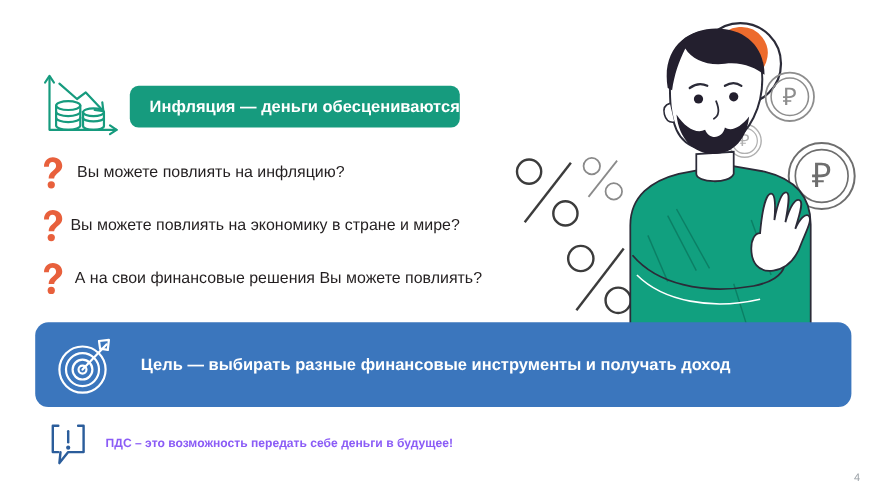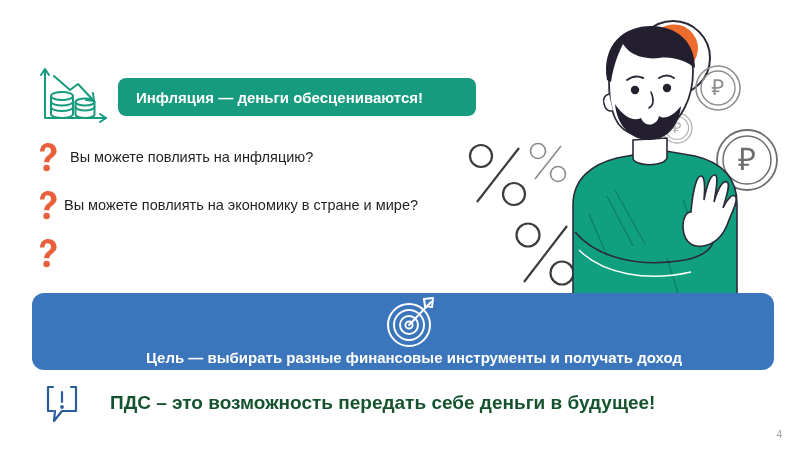--- a/index.html
+++ b/index.html
@@ -58,21 +58,21 @@
     width: 74px;
     height: 58px;
     z-index: 8;
   }
 
   
   #inflation-banner {
     position: absolute;
     left: 118px;
     top: 78px;
-    width: 358px;
+    width: 300px;
     height: 38px;
     background: #169B7E;
     border-radius: 8px;
     display: flex;
     align-items: center;
     z-index: 9;
   }
   #inflation-banner .banner-text {
     color: #ffffff;
     font-size: 15px;
@@ -112,21 +112,20 @@
     position: absolute;
     left: 32px;
     top: 293px;
     width: 742px;
     height: 77px;
     background: #3b76bd;
     border-radius: 12px;
     display: flex;
     align-items: center;
     z-index: 10;
-    flex-direction: column;
   }
   #goal-icon {
     width: 56px;
     height: 56px;
     flex: none;
     margin-left: 18px;
   }
   #goal-banner .goal-text {
     color: #ffffff;
     font-size: 15px;
@@ -143,24 +142,24 @@
     display: flex;
     align-items: center;
     z-index: 10;
   }
   #pds-icon {
     width: 40px;
     height: 42px;
     flex: none;
   }
   #pds-row .pds-text {
-    font-size: 19px;
+    font-size: 11px;
     font-weight: bold;
-    color: #14532d;
-    margin-left: 28px;
+    color: #8b5cf6;
+    margin-left: 14px;
     white-space: nowrap;
   }
 
   
   #page-number {
     position: absolute;
     right: 18px;
     bottom: 10px;
     font-size: 10px;
     color: #9aa0a6;
@@ -314,20 +313,21 @@
       <circle cx="10.6" cy="26" r="3.3" fill="#E8603C"></circle>
     </svg>
     <span class="q-text">Вы можете повлиять на инфляцию?</span>
   </div>
 
   <div class="q-row" id="q-row-2">
     <svg class="q-mark" viewBox="0 0 22 30">
       <path d="M4 9.5 C4 3.6 8.4 1 12 1 C17 1 20.6 4.4 20.6 9 C20.6 14.6 13.8 15.6 13.2 20.2 L8.2 20.2 C8.2 13.6 15 13.2 15 9 C15 6.6 13.6 5.3 11.6 5.3 C9.6 5.3 8.4 6.8 8.4 9.5 Z" fill="#E8603C"></path>
       <circle cx="10.6" cy="26" r="3.3" fill="#E8603C"></circle>
     </svg>
+    <span class="q-text">А на свои финансовые решения Вы можете повлиять?</span>
   </div>
 
   <div id="goal-banner">
     <svg id="goal-icon" viewBox="0 0 56 56">
       <g fill="none" stroke="#ffffff" stroke-width="2" stroke-linecap="round" stroke-linejoin="round">
         <circle cx="25" cy="32" r="21"></circle>
         <circle cx="25" cy="32" r="15"></circle>
         <circle cx="25" cy="32" r="9"></circle>
         <circle cx="25" cy="32" r="3.6"></circle>
         <path d="M25 32 L47 9"></path>

